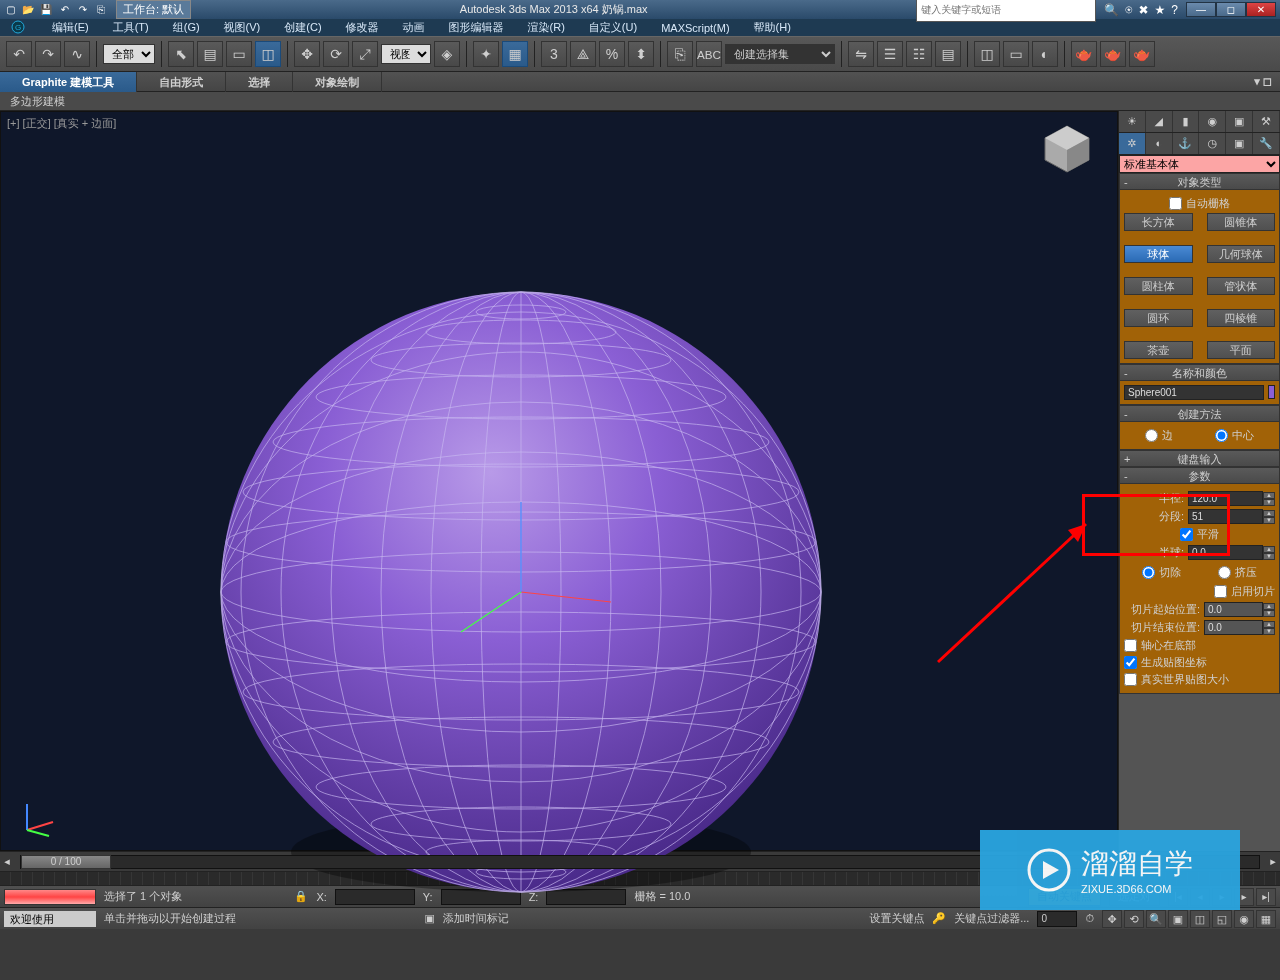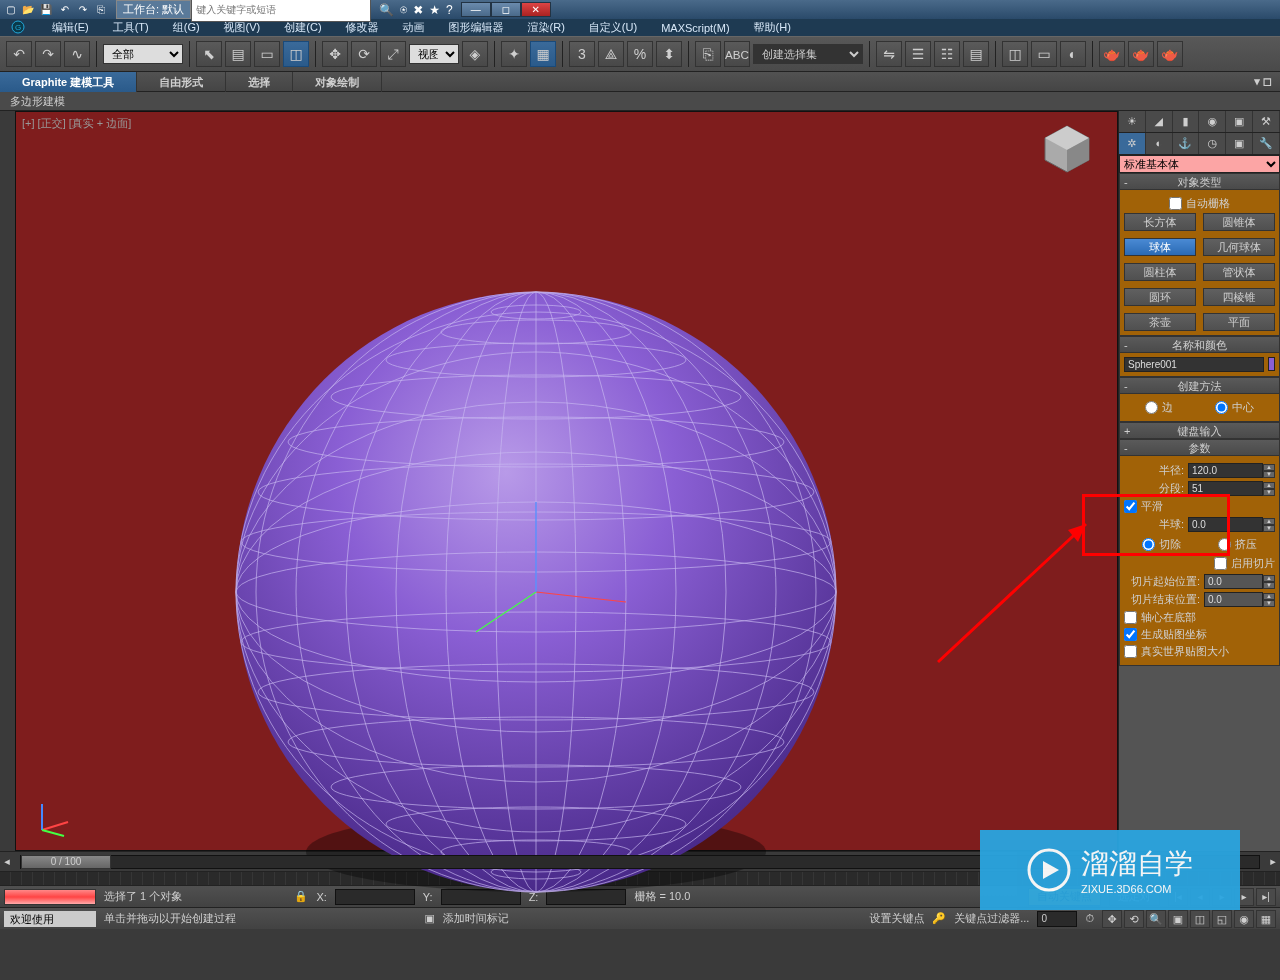--- a/index.html
+++ b/index.html
@@ -32,34 +32,34 @@
 
 .ribbontabs{height:20px;background:linear-gradient(#525252,#454545);display:flex;align-items:center;font-size:11px;border-bottom:1px solid #222;font-weight:bold;}
 .ribbontabs .rtab{padding:0 22px;height:20px;line-height:20px;border-right:1px solid #333;}
 .ribbontabs .rtab.active{background:linear-gradient(#3a6a9a,#2a5a8a);color:#fff;}
 .ribbontabs .rclose{margin-left:auto;padding:0 8px;}
 
 .subrib{height:19px;background:#4a4a4a;border-bottom:1px solid #222;padding:0 10px;font-size:11px;line-height:19px;}
 
 
 .mainarea{display:flex;height:740px;}
-.viewport{flex:1;background:#7f1d1d;position:relative;border:1px solid #111;margin-left:15px;}
+.viewport{flex:1;background:#0f172a;position:relative;border:1px solid #111;}
 .vplabel{position:absolute;top:4px;left:6px;font-size:11px;color:#999;}
 .sphere{position:absolute;left:210px;top:170px;width:620px;height:620px;}
 .viewcube{position:absolute;top:10px;right:20px;width:60px;height:52px;}
 .axisgizmo{position:absolute;bottom:12px;left:18px;width:40px;height:40px;}
 
 .cmdpanel{width:162px;background:#545454;border-left:1px solid #222;display:flex;flex-direction:column;font-size:11px;}
 .cmdpanel .iconrow{display:flex;height:22px;background:#4a4a4a;border-bottom:1px solid #222;}
 .cmdpanel .iconrow span{flex:1;text-align:center;line-height:20px;border-right:1px solid #333;}
 .cmdpanel select{width:100%;background:#fca5a5;border:1px solid #222;font-size:11px;height:18px;}
 .cmdpanel .rollhead{background:linear-gradient(#5a5a5a,#4a4a4a);height:17px;text-align:center;line-height:17px;border:1px solid #333;position:relative;}
 .cmdpanel .rollhead .pm{position:absolute;left:4px;}
 .cmdpanel .rollbody{background:#a16207;border:1px solid #333;border-top:none;padding:4px 4px;}
-.cmdpanel .btngrid{display:grid;grid-template-columns:1fr 1fr;gap:7px;}
+.cmdpanel .btngrid{display:grid;grid-template-columns:1fr 1fr;gap:14px;}
 .cmdpanel .objbtn{height:18px;background:linear-gradient(#606060,#505050);border:1px solid #333;text-align:center;line-height:16px;font-size:11px;}
 .cmdpanel .objbtn.active{background:linear-gradient(#4a8ad4,#2a6ab4);color:#fff;}
 .cmdpanel .chk{display:flex;align-items:center;gap:4px;margin:2px 0;}
 .cmdpanel input[type=text]{background:#333;color:#ddd;border:1px solid #222;font-size:10px;height:15px;padding:0 3px;}
 .cmdpanel .spin{display:flex;align-items:center;margin:3px 0;}
 .cmdpanel .spin label{width:64px;text-align:right;padding-right:4px;}
 .cmdpanel .spin input{flex:1;min-width:0;width:42px;}
 .cmdpanel .spin .ar{width:12px;display:flex;flex-direction:column;}
 .cmdpanel .spin .ar div{height:7px;background:#666;border:1px solid #333;font-size:6px;text-align:center;line-height:5px;}
 .cmdpanel .colorsw{width:14px;height:14px;background:#8a5fd4;border:1px solid #222;}
@@ -102,20 +102,21 @@
 <div class="titlebar">
   <div class="qat">
     <span>▢</span>
     <span>📂</span>
     <span>💾</span>
     <span>↶</span>
     <span>↷</span>
     <span>⎘</span>
   </div>
   <div class="workspace">工作台: 默认</div>
+  <div class="title">Autodesk 3ds Max  2013 x64   奶锅.max</div>
   <input class="search" placeholder="键入关键字或短语" style="">
   <div class="sysicons">
     <span>🔍</span>
     <span>⍟</span>
     <span>✖</span>
     <span>★</span>
     <span>?</span>
   </div>
   <div class="winbtns">
     <div>—</div>
@@ -143,21 +144,21 @@
   <span>自定义(U)</span>
   <span>MAXScript(M)</span>
   <span>帮助(H)</span>
 </div>
 
 <div class="maintb">
   <div class="tbtn">↶</div>
   <div class="tbtn">↷</div>
   <div class="tbtn">∿</div>
   <div class="sep"></div>
-  <select class="dd" style="width:80px"><option>全部</option></select>
+  <select class="dd" style="width:52px"><option>全部</option></select>
   <div class="sep"></div>
   <div class="tbtn">⬉</div>
   <div class="tbtn">▤</div>
   <div class="tbtn">▭</div>
   <div class="tbtn active">◫</div>
   <div class="sep"></div>
   <div class="tbtn">✥</div>
   <div class="tbtn">⟳</div>
   <div class="tbtn">⤢</div>
   <select class="dd" style="width:50px"><option>视图</option></select>
@@ -340,21 +341,21 @@
           </div>
         </div>
       <div class="spin">
           <label>分段:</label>
           <input type="text" value="51" style="">
           <div class="ar">
             <div>▲</div>
             <div>▼</div>
           </div>
         </div>
-      <div class="chk" style="">
+      <div class="chk" style="justify-content:center">
           <input type="checkbox" checked="" style="">
           <span>平滑</span>
         </div>
       <div class="spin">
           <label>半球:</label>
           <input type="text" value="0.0" style="">
           <div class="ar">
             <div>▲</div>
             <div>▼</div>
           </div>

